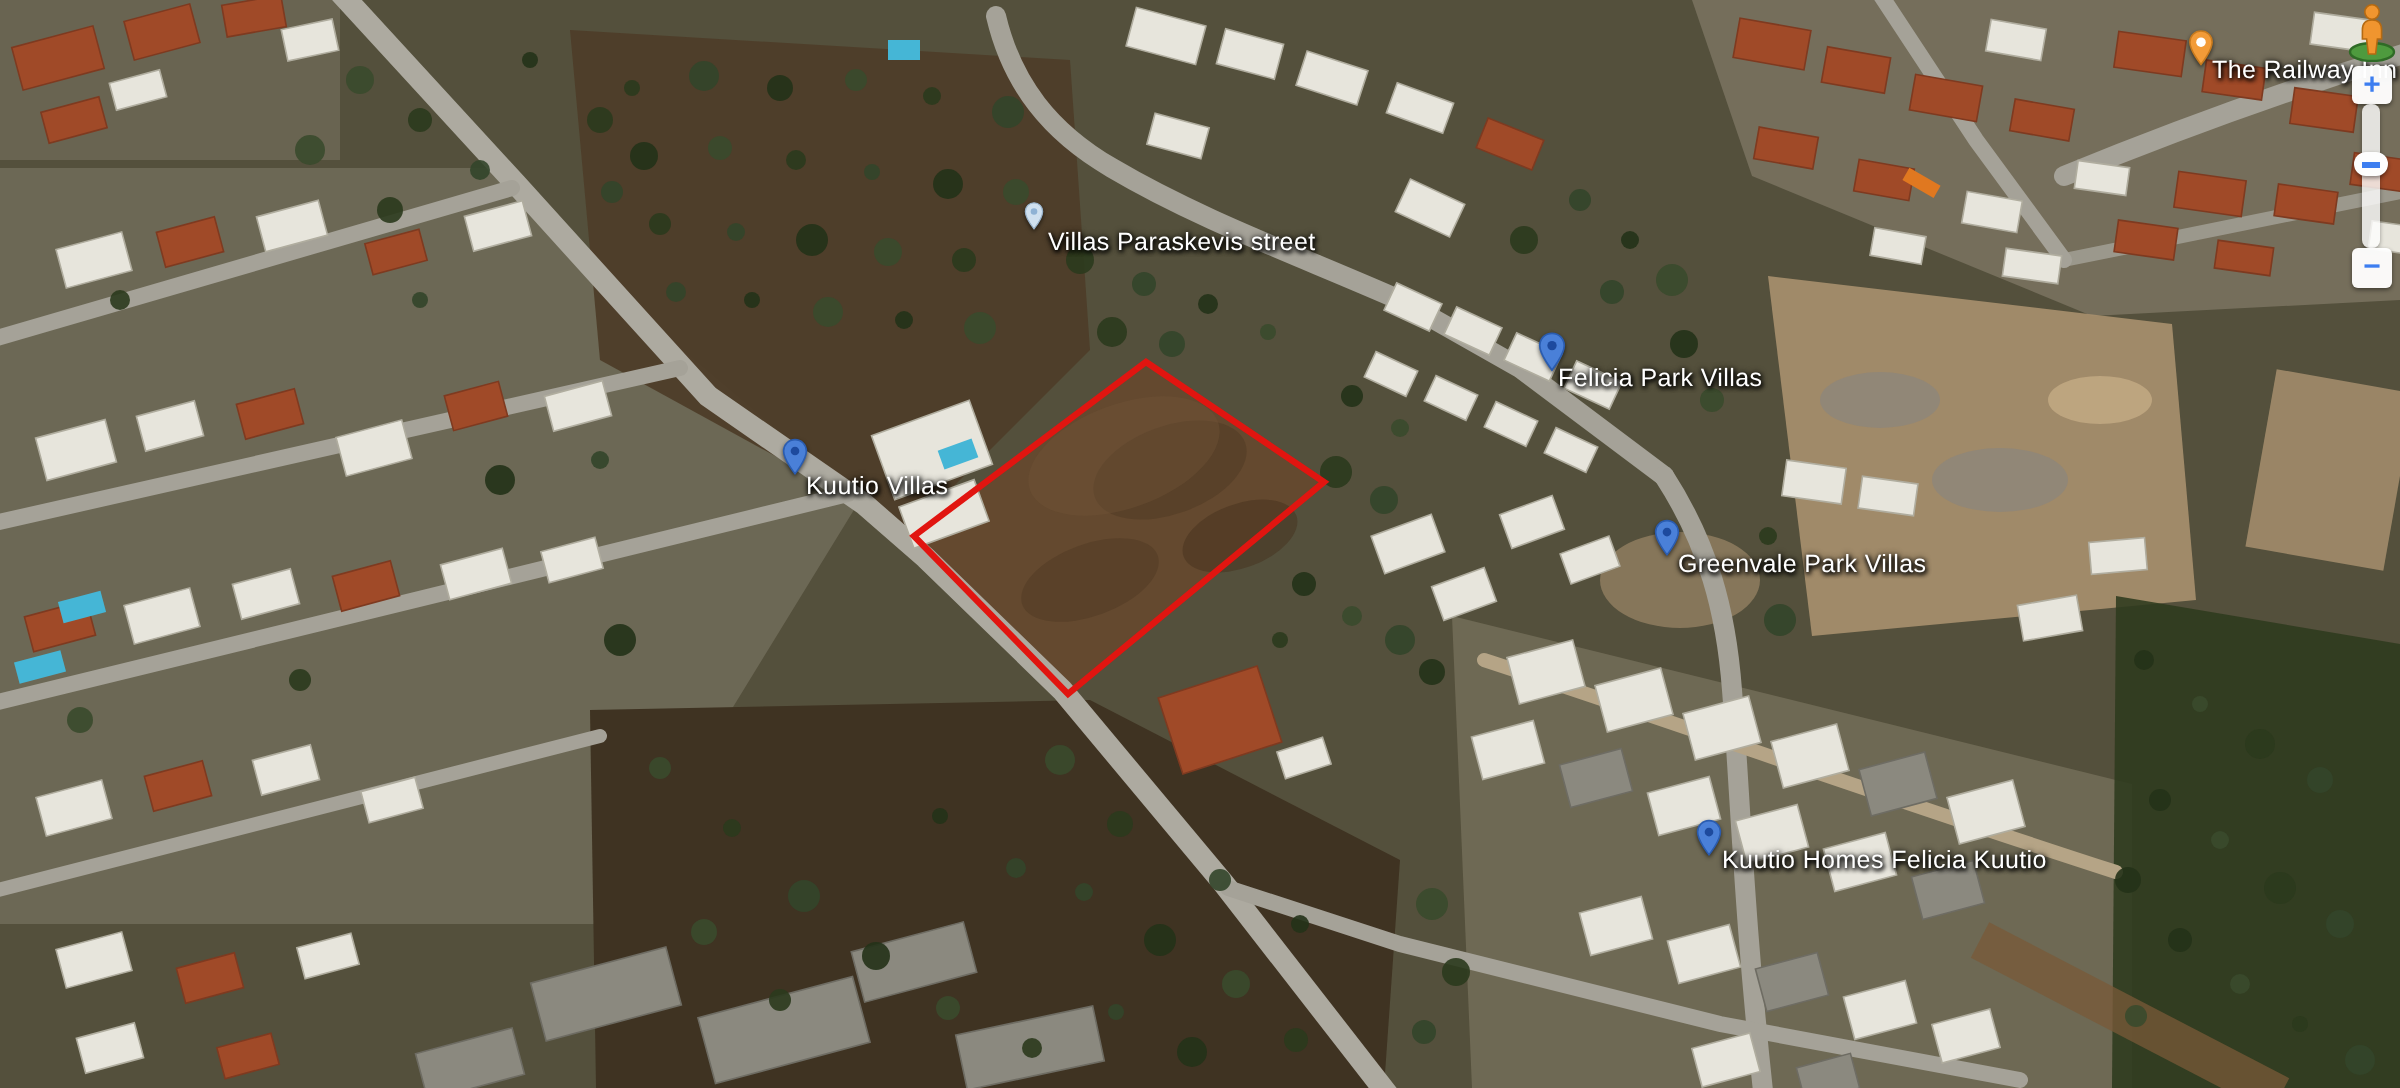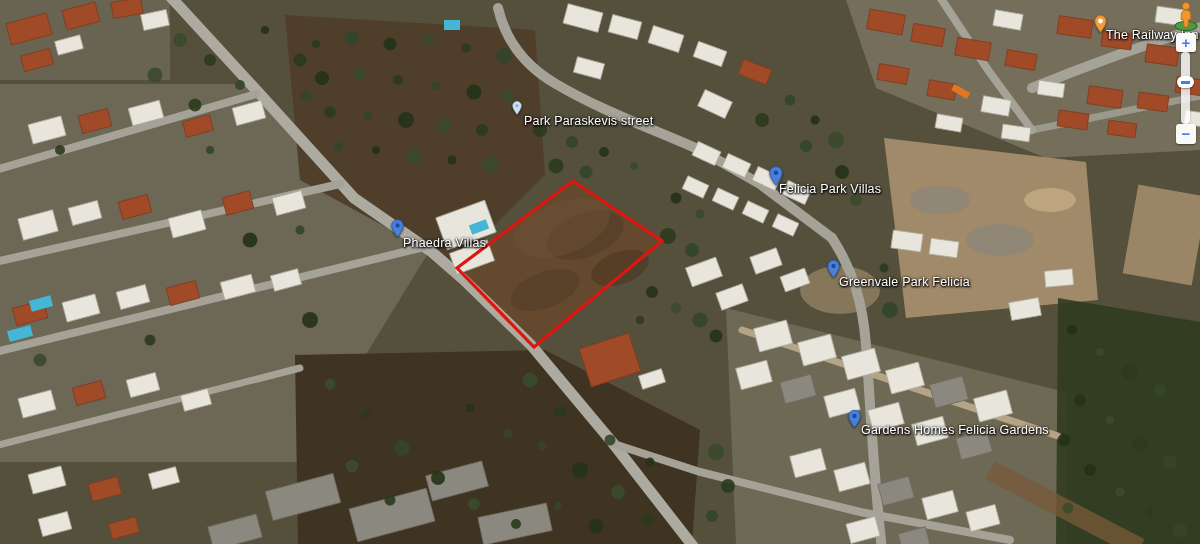--- a/index.html
+++ b/index.html
@@ -286,53 +286,53 @@
     <rect x="952" y="88" width="18" height="7" fill="#e07820" transform="rotate(30 961 91)"></rect>
 
     <polygon class="plot" points="573,181 662,241 534,347 457,268" stroke="#e11510"></polygon>
   </svg>
 
   <div class="label" style="left:512px;top:101px">
     <svg class="pin" width="10" height="14" viewBox="0 0 24 34">
       <path d="M12 1C6 1 1.5 5.6 1.5 11.5c0 8 10.5 21 10.5 21s10.5-13 10.5-21C22.5 5.6 18 1 12 1z" stroke="#9ab4cc" stroke-width="1.5" fill="#cfe0ef"></path>
       <circle cx="12" cy="11.5" r="4" fill="#8fb2d4"></circle>
     </svg>
-    <span class="txt" style="left:12px;top:13px">Park Paraskevis street</span>
+    <span class="txt" style="left:12px;top:13px">Villas Paraskevis street</span>
   </div>
 
   <div class="label" style="left:391px;top:219px">
     <svg class="pin" width="13" height="19" viewBox="0 0 24 34">
       <path d="M12 1C6 1 1.5 5.6 1.5 11.5c0 8 10.5 21 10.5 21s10.5-13 10.5-21C22.5 5.6 18 1 12 1z" stroke="#2a5cb0" stroke-width="1.5" fill="#4a80d8"></path>
       <circle cx="12" cy="11.5" r="4" fill="#1d4a9e"></circle>
     </svg>
-    <span class="txt" style="left:12px;top:17px">Phaedra Villas</span>
+    <span class="txt" style="left:12px;top:17px">Kuutio Villas</span>
   </div>
 
   <div class="label" style="left:769px;top:166px">
     <svg class="pin" width="14" height="20" viewBox="0 0 24 34">
       <path d="M12 1C6 1 1.5 5.6 1.5 11.5c0 8 10.5 21 10.5 21s10.5-13 10.5-21C22.5 5.6 18 1 12 1z" stroke="#2a5cb0" stroke-width="1.5" fill="#4a80d8"></path>
       <circle cx="12" cy="11.5" r="4" fill="#1d4a9e"></circle>
     </svg>
     <span class="txt" style="left:10px;top:16px">Felicia Park Villas</span>
   </div>
 
   <div class="label" style="left:827px;top:259px">
     <svg class="pin" width="13" height="20" viewBox="0 0 24 34">
       <path d="M12 1C6 1 1.5 5.6 1.5 11.5c0 8 10.5 21 10.5 21s10.5-13 10.5-21C22.5 5.6 18 1 12 1z" stroke="#2a5cb0" stroke-width="1.5" fill="#4a80d8"></path>
       <circle cx="12" cy="11.5" r="4" fill="#1d4a9e"></circle>
     </svg>
-    <span class="txt" style="left:12px;top:16px">Greenvale Park Felicia</span>
+    <span class="txt" style="left:12px;top:16px">Greenvale Park Villas</span>
   </div>
 
   <div class="label" style="left:848px;top:409px">
     <svg class="pin" width="13" height="20" viewBox="0 0 24 34">
       <path d="M12 1C6 1 1.5 5.6 1.5 11.5c0 8 10.5 21 10.5 21s10.5-13 10.5-21C22.5 5.6 18 1 12 1z" stroke="#2a5cb0" stroke-width="1.5" fill="#4a80d8"></path>
       <circle cx="12" cy="11.5" r="4" fill="#1d4a9e"></circle>
     </svg>
-    <span class="txt" style="left:13px;top:14px">Gardens Homes Felicia Gardens</span>
+    <span class="txt" style="left:13px;top:14px">Kuutio Homes Felicia Kuutio</span>
   </div>
 
   <div class="label" style="left:1094px;top:15px">
     <svg class="pin" width="13" height="18" viewBox="0 0 24 34">
       <path d="M12 1C6 1 1.5 5.6 1.5 11.5c0 8 10.5 21 10.5 21s10.5-13 10.5-21C22.5 5.6 18 1 12 1z" stroke="#c77a1e" stroke-width="1.5" fill="#f29b38"></path>
       <circle cx="12" cy="11.5" r="4.5" fill="#ffffff"></circle>
     </svg>
     <span class="txt" style="left:12px;top:13px">The Railway Inn</span>
   </div>
 

